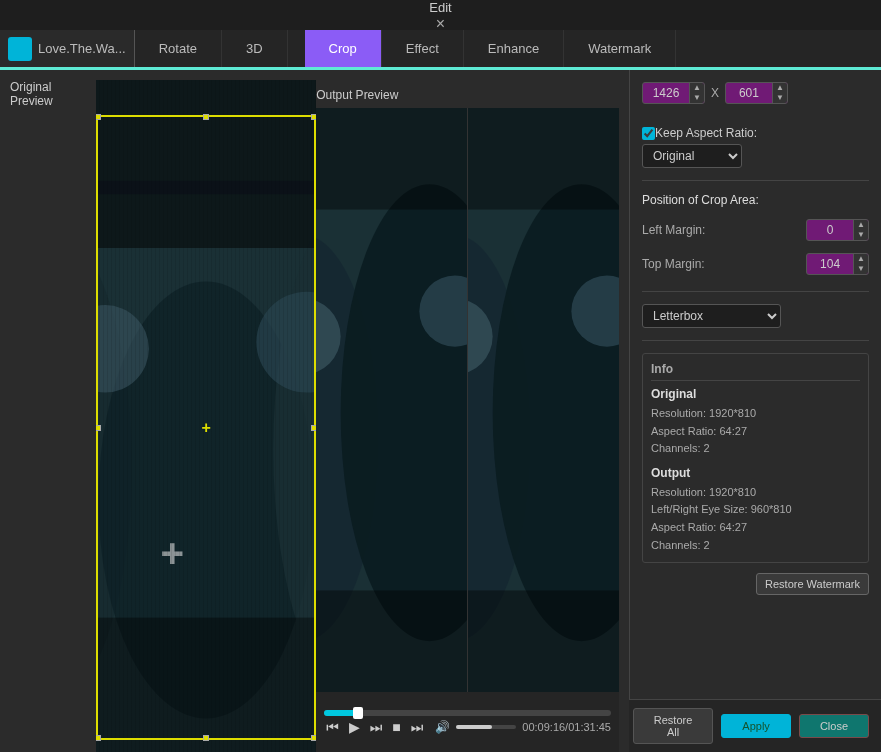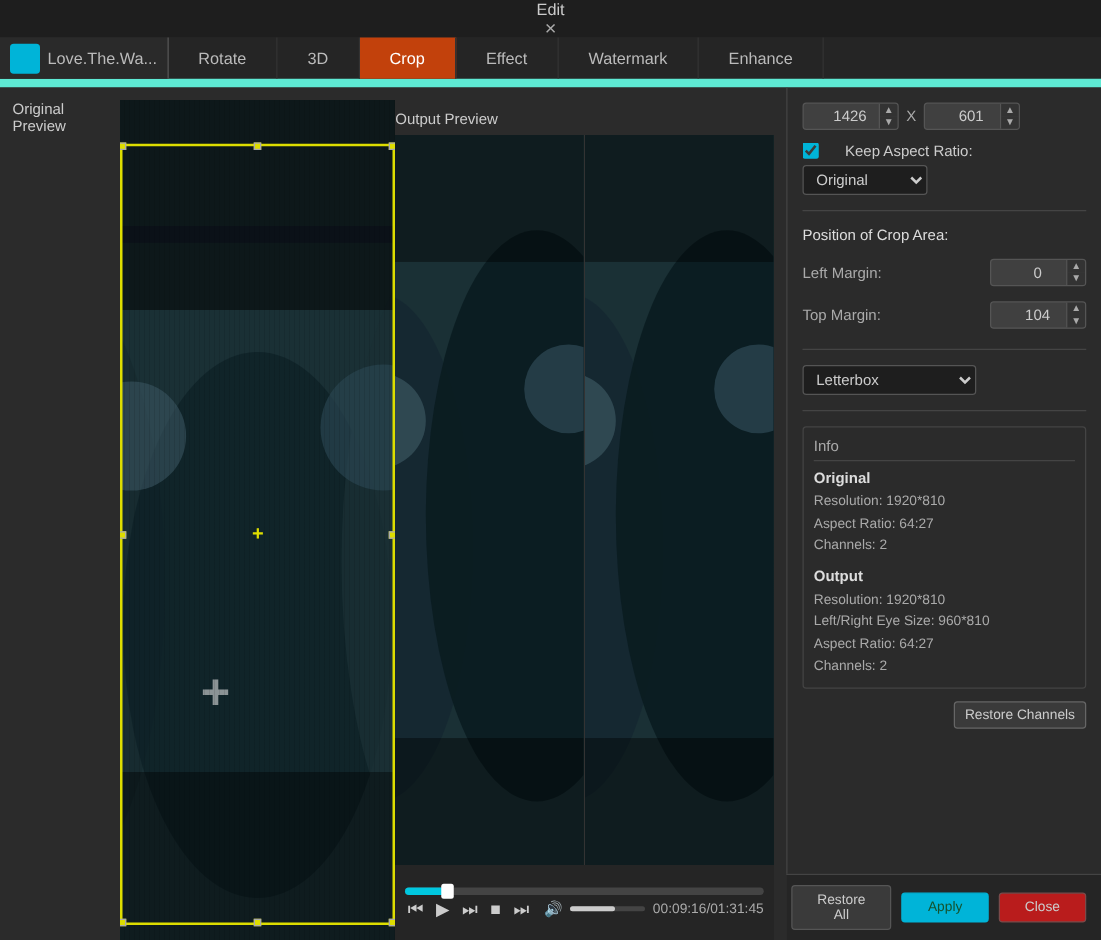--- a/index.html
+++ b/index.html
@@ -36,43 +36,44 @@
       border: none;
       color: #aaa;
     }
 
     
     .tab-bar {
       display: flex;
       align-items: center;
       background: #252525;
       height: 40px;
-      border-bottom: 7px solid #5eead4;
+      border-bottom: 3px solid #5eead4;
     }
     .tab-item {
       display: flex;
       align-items: center;
       justify-content: center;
       padding: 0 24px;
       height: 100%;
       cursor: pointer;
       color: #bbb;
       font-size: 13px;
       border-right: 1px solid #333;
     }
     .tab-item:first-child {
       background: #2a2a2a;
       min-width: 120px;
       padding: 0 8px;
       gap: 6px;
       border-right: 1px solid #555;
     }
     .tab-item.active {
-      background: #c2410c;
+      background: #8b5cf6;
       color: #fff;
+      margin-left: 17px;
     }
     .tab-icon {
       width: 24px;
       height: 24px;
       background: #00b4d8;
       border-radius: 3px;
     }
 
     
     .main-area {
@@ -254,25 +255,24 @@
 
     .size-row {
       display: flex;
       align-items: center;
       gap: 6px;
     }
 
     .spin-input {
       display: flex;
       align-items: flex-end;
-      background: #404040;
+      background: #701a75;
       border: 1px solid #555;
       border-radius: 3px;
       overflow: hidden;
-      padding-left: 14px;
     }
     .spin-input input {
       width: 46px;
       background: transparent;
       border: none;
       color: #ccc;
       font-size: 12px;
       padding: 3px 4px;
       outline: none;
       text-align: center;
@@ -292,22 +292,23 @@
       line-height: 1;
     }
 
     .x-label {
       color: #aaa;
       font-size: 12px;
     }
 
     .checkbox-row {
       display: flex;
-      align-items: flex-start;
-      gap: 21px;
+      align-items: center;
+      gap: 0;
+      margin-top: 12px;
     }
     .checkbox-row input[type=checkbox] {
       accent-color: #00b4d8;
     }
     .checkbox-label {
       color: #ccc;
       font-size: 12px;
     }
 
     .select-input {
@@ -345,20 +346,21 @@
       border: 1px solid #444;
       border-radius: 3px;
       padding: 8px;
     }
     .info-title {
       color: #aaa;
       font-size: 12px;
       margin-bottom: 6px;
       border-bottom: 1px solid #444;
       padding-bottom: 4px;
+      font-weight: bold;
     }
     .info-subtitle {
       color: #ddd;
       font-size: 12px;
       margin-bottom: 4px;
       font-weight: bold;
     }
     .info-line {
       color: #aaa;
       font-size: 11px;
@@ -400,21 +402,21 @@
     .btn-restore-all {
       background: #3a3a3a;
       color: #ccc;
     }
     .btn-apply {
       background: #00b4d8;
       color: #14532d;
       border-color: #00b4d8;
     }
     .btn-close {
-      background: #b91c1c;
+      background: #0f766e;
       color: #ccc;
       border-color: #7a4a4a;
     }
 
     
     .crowd-img {
       position: absolute;
       top: 0; left: 0; right: 0; bottom: 0;
       background: 
         linear-gradient(180deg, rgba(20,40,40,0.7) 0%, rgba(10,25,30,0.4) 100%);
@@ -458,24 +460,24 @@
   <div class="tab-item">
     <span>3D</span>
   </div>
   <div class="tab-item active">
     <span>Crop</span>
   </div>
   <div class="tab-item">
     <span>Effect</span>
   </div>
   <div class="tab-item">
+    <span>Enhance</span>
+  </div>
+  <div class="tab-item">
     <span>Watermark</span>
-  </div>
-  <div class="tab-item">
-    <span>Enhance</span>
   </div>
 </div>
 
 <div class="main-area">
 
   <div class="left-panel">
     <span class="preview-label">Original Preview</span>
 
     <div class="original-preview-area">
       <div class="crowd-img">
@@ -673,21 +675,21 @@
       <div class="info-line">Channels: 2</div>
       <div style="height: 8px;"></div>
       <div class="info-subtitle">Output</div>
       <div class="info-line">Resolution: 1920*810</div>
       <div class="info-line">Left/Right Eye Size: 960*810</div>
       <div class="info-line">Aspect Ratio: 64:27</div>
       <div class="info-line">Channels: 2</div>
     </div>
 
     <div style="display: flex; justify-content: flex-end;">
-      <button class="restore-defaults-btn">Restore Channels</button>
+      <button class="restore-defaults-btn">Restore Watermark</button>
     </div>
 
   </div>
 </div>
 
 <div class="bottom-bar">
   <button class="bottom-btn btn-restore-all">Restore All</button>
   <button class="bottom-btn btn-apply">Apply</button>
   <button class="bottom-btn btn-close">Close</button>
 </div>

